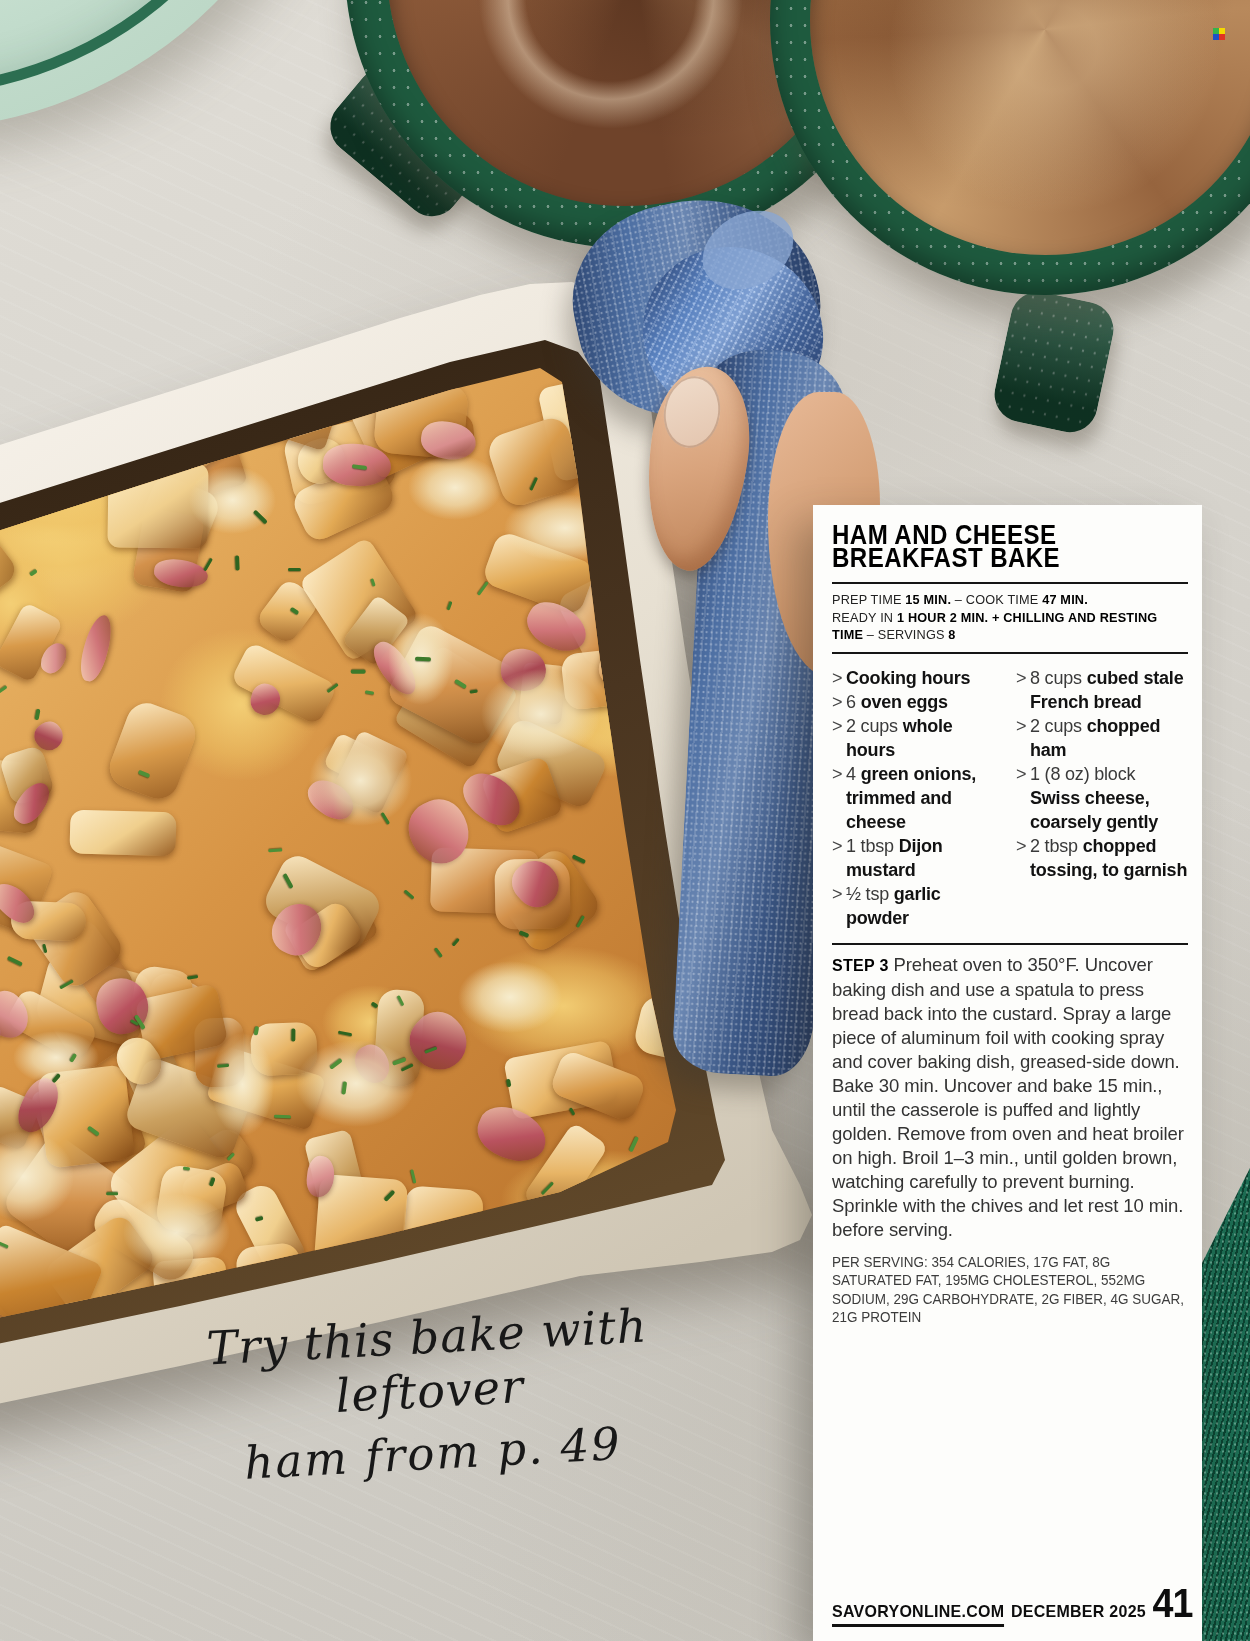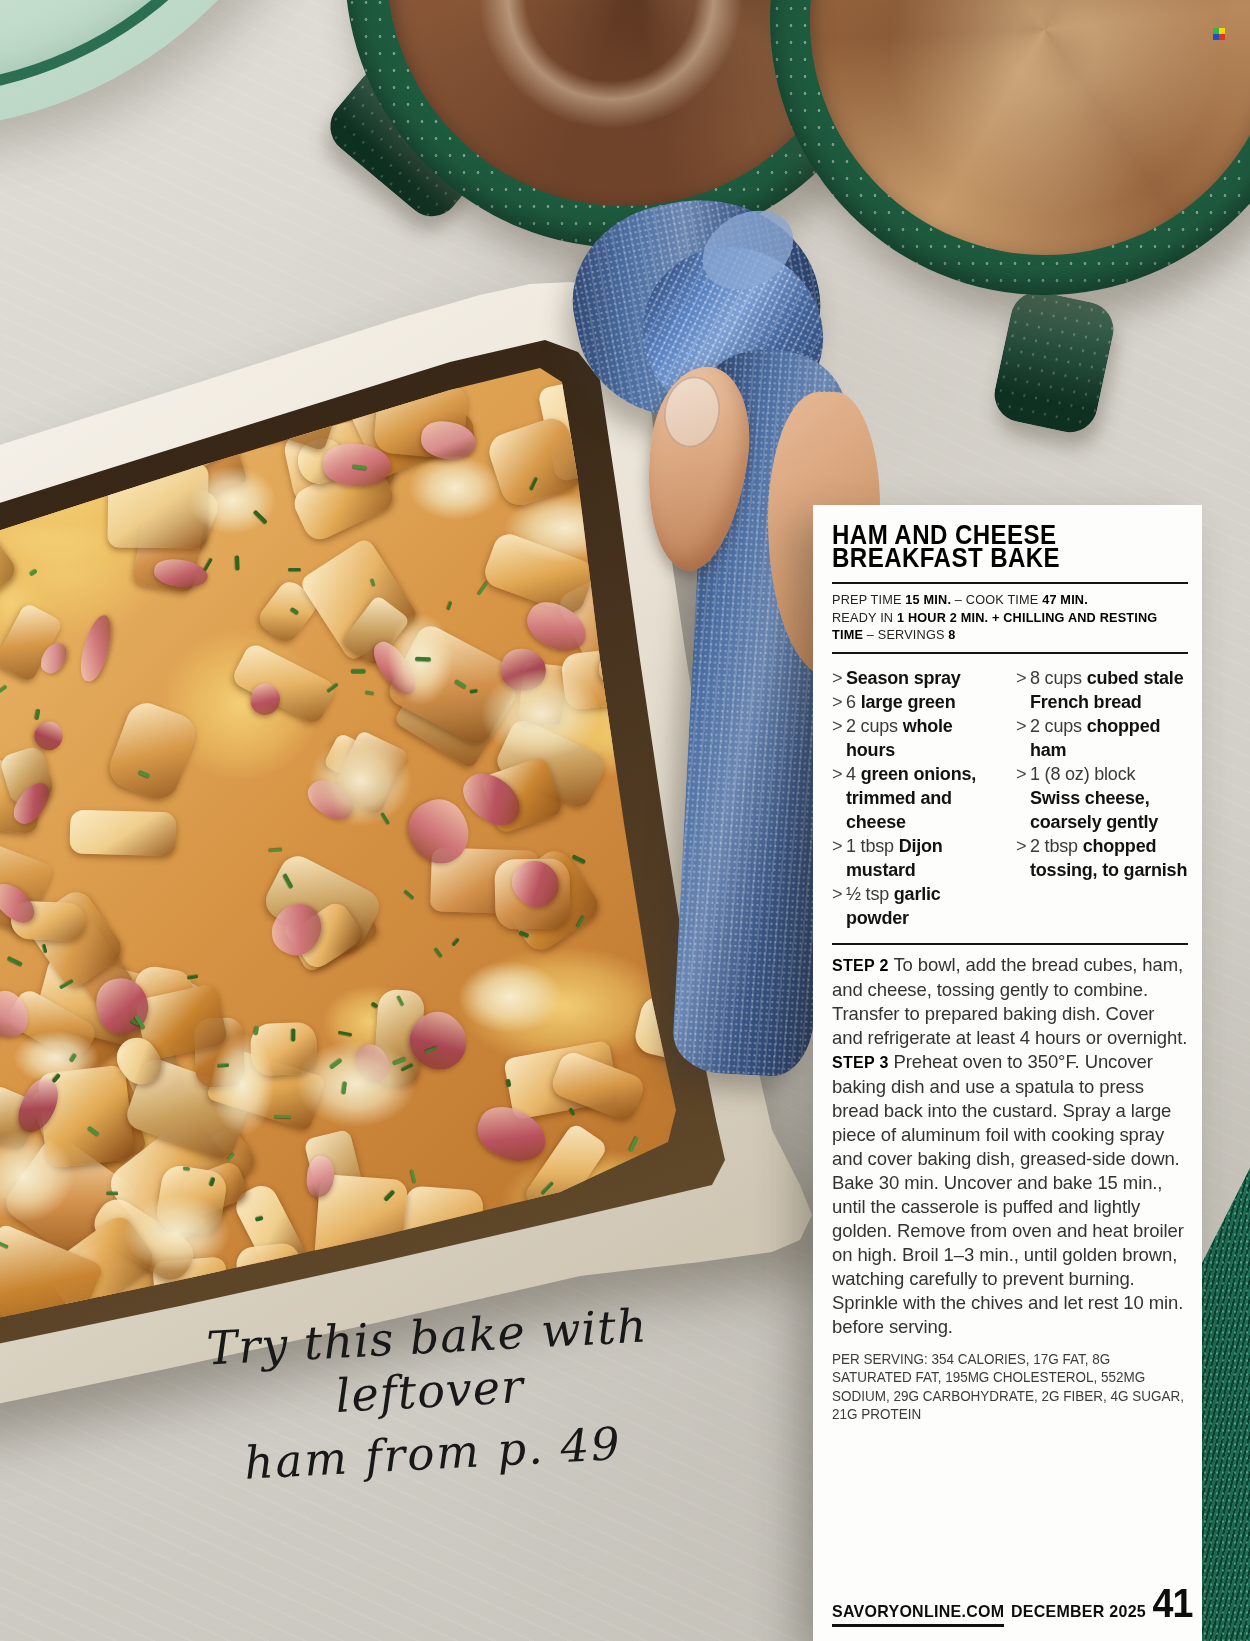--- a/index.html
+++ b/index.html
@@ -414,37 +414,36 @@
       </div>
       <hr class="rule r1">
       <div id="meta">
           <p><span>PREP TIME </span><span class="bb">15 MIN.</span><span> – COOK TIME </span><span class="bb">47 MIN.</span></p>
           <p><span>READY IN </span><span class="bb">1 HOUR 2 MIN. + CHILLING AND RESTING</span></p>
           <p><span class="bb">TIME</span><span> – SERVINGS </span><span class="bb">8</span></p>
         </div>
       <hr class="rule r2">
       <div class="ing-cols">
         <ul id="ing-left">
-            <li><span class="mk">&gt;</span><b>Season spray</b></li>
-            <li><span class="mk">&gt;</span>6 <b>large green</b></li>
+            <li><span class="mk">&gt;</span><b>Cooking hours</b></li>
+            <li><span class="mk">&gt;</span>6 <b>oven eggs</b></li>
             <li><span class="mk">&gt;</span>2 cups <b>whole hours</b></li>
             <li><span class="mk">&gt;</span>4 <b>green onions, trimmed and cheese</b></li>
             <li><span class="mk">&gt;</span>1 tbsp <b>Dijon mustard</b></li>
             <li><span class="mk">&gt;</span>½ tsp <b>garlic powder</b></li>
           </ul>
         <ul id="ing-right">
             <li><span class="mk">&gt;</span>8 cups <b>cubed stale French bread</b></li>
             <li><span class="mk">&gt;</span>2 cups <b>chopped ham</b></li>
             <li><span class="mk">&gt;</span>1 (8 oz) block <b>Swiss cheese, coarsely gently</b></li>
             <li><span class="mk">&gt;</span>2 tbsp <b>chopped tossing, to garnish</b></li>
           </ul>
       </div>
       <hr class="rule r3">
       <div id="steps">
-          <p><span class="steplabel">STEP 2 </span>To bowl, add the bread cubes, ham, and cheese, tossing gently to combine. Transfer to prepared baking dish. Cover and refrigerate at least 4 hours or overnight.</p>
           <p><span class="steplabel">STEP 3 </span>Preheat oven to 350°F. Uncover baking dish and use a spatula to press bread back into the custard. Spray a large piece of aluminum foil with cooking spray and cover baking dish, greased-side down. Bake 30 min. Uncover and bake 15 min., until the casserole is puffed and lightly golden. Remove from oven and heat broiler on high. Broil 1–3 min., until golden brown, watching carefully to prevent burning. Sprinkle with the chives and let rest 10 min. before serving.</p>
         </div>
       <div class="nutrition">PER SERVING: 354 CALORIES, 17G FAT, 8G SATURATED FAT, 195MG CHOLESTEROL, 552MG SODIUM, 29G CARBOHYDRATE, 2G FIBER, 4G SUGAR, 21G PROTEIN</div>
     </div>
     <div class="footer">
       <span class="site">SAVORYONLINE.COM</span>
       <span class="issue">DECEMBER 2025</span>
       <span class="pagenum">41</span>
     </div>
   </div>

